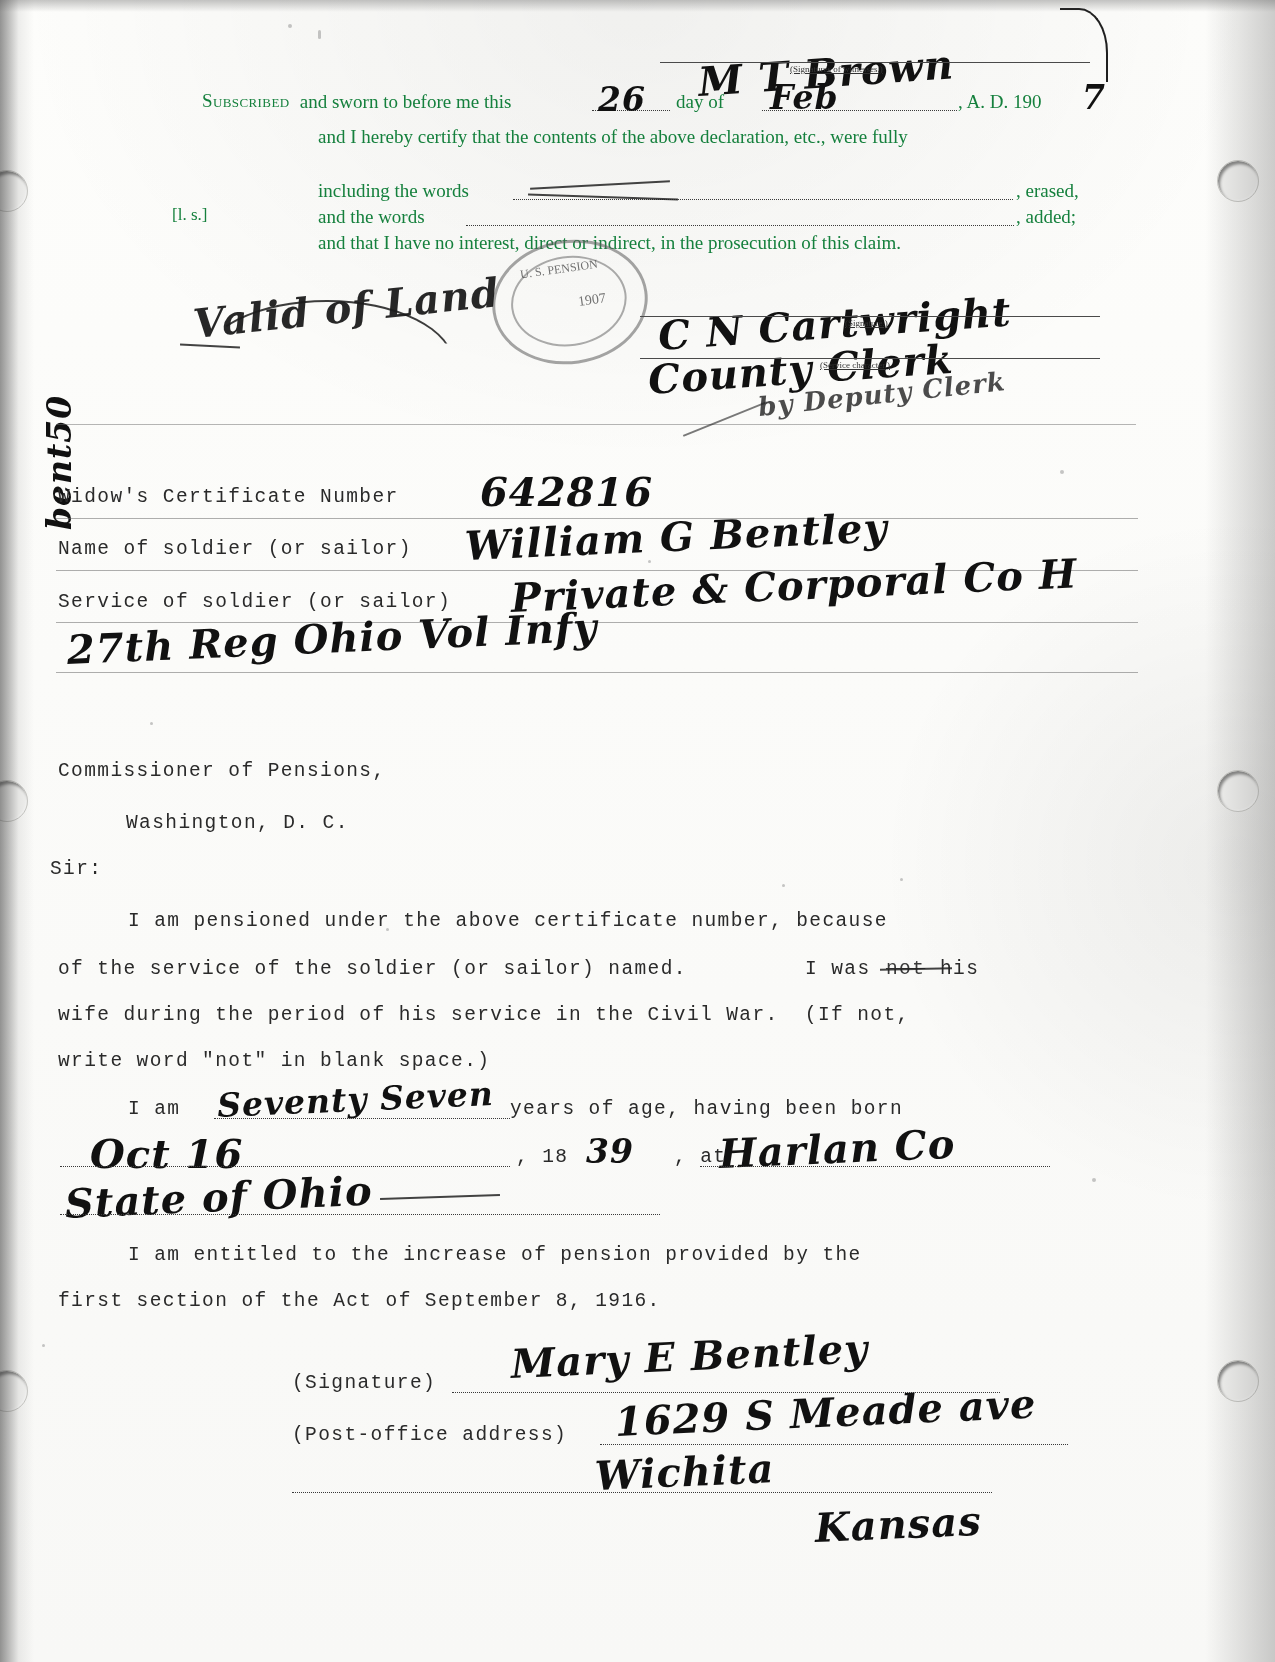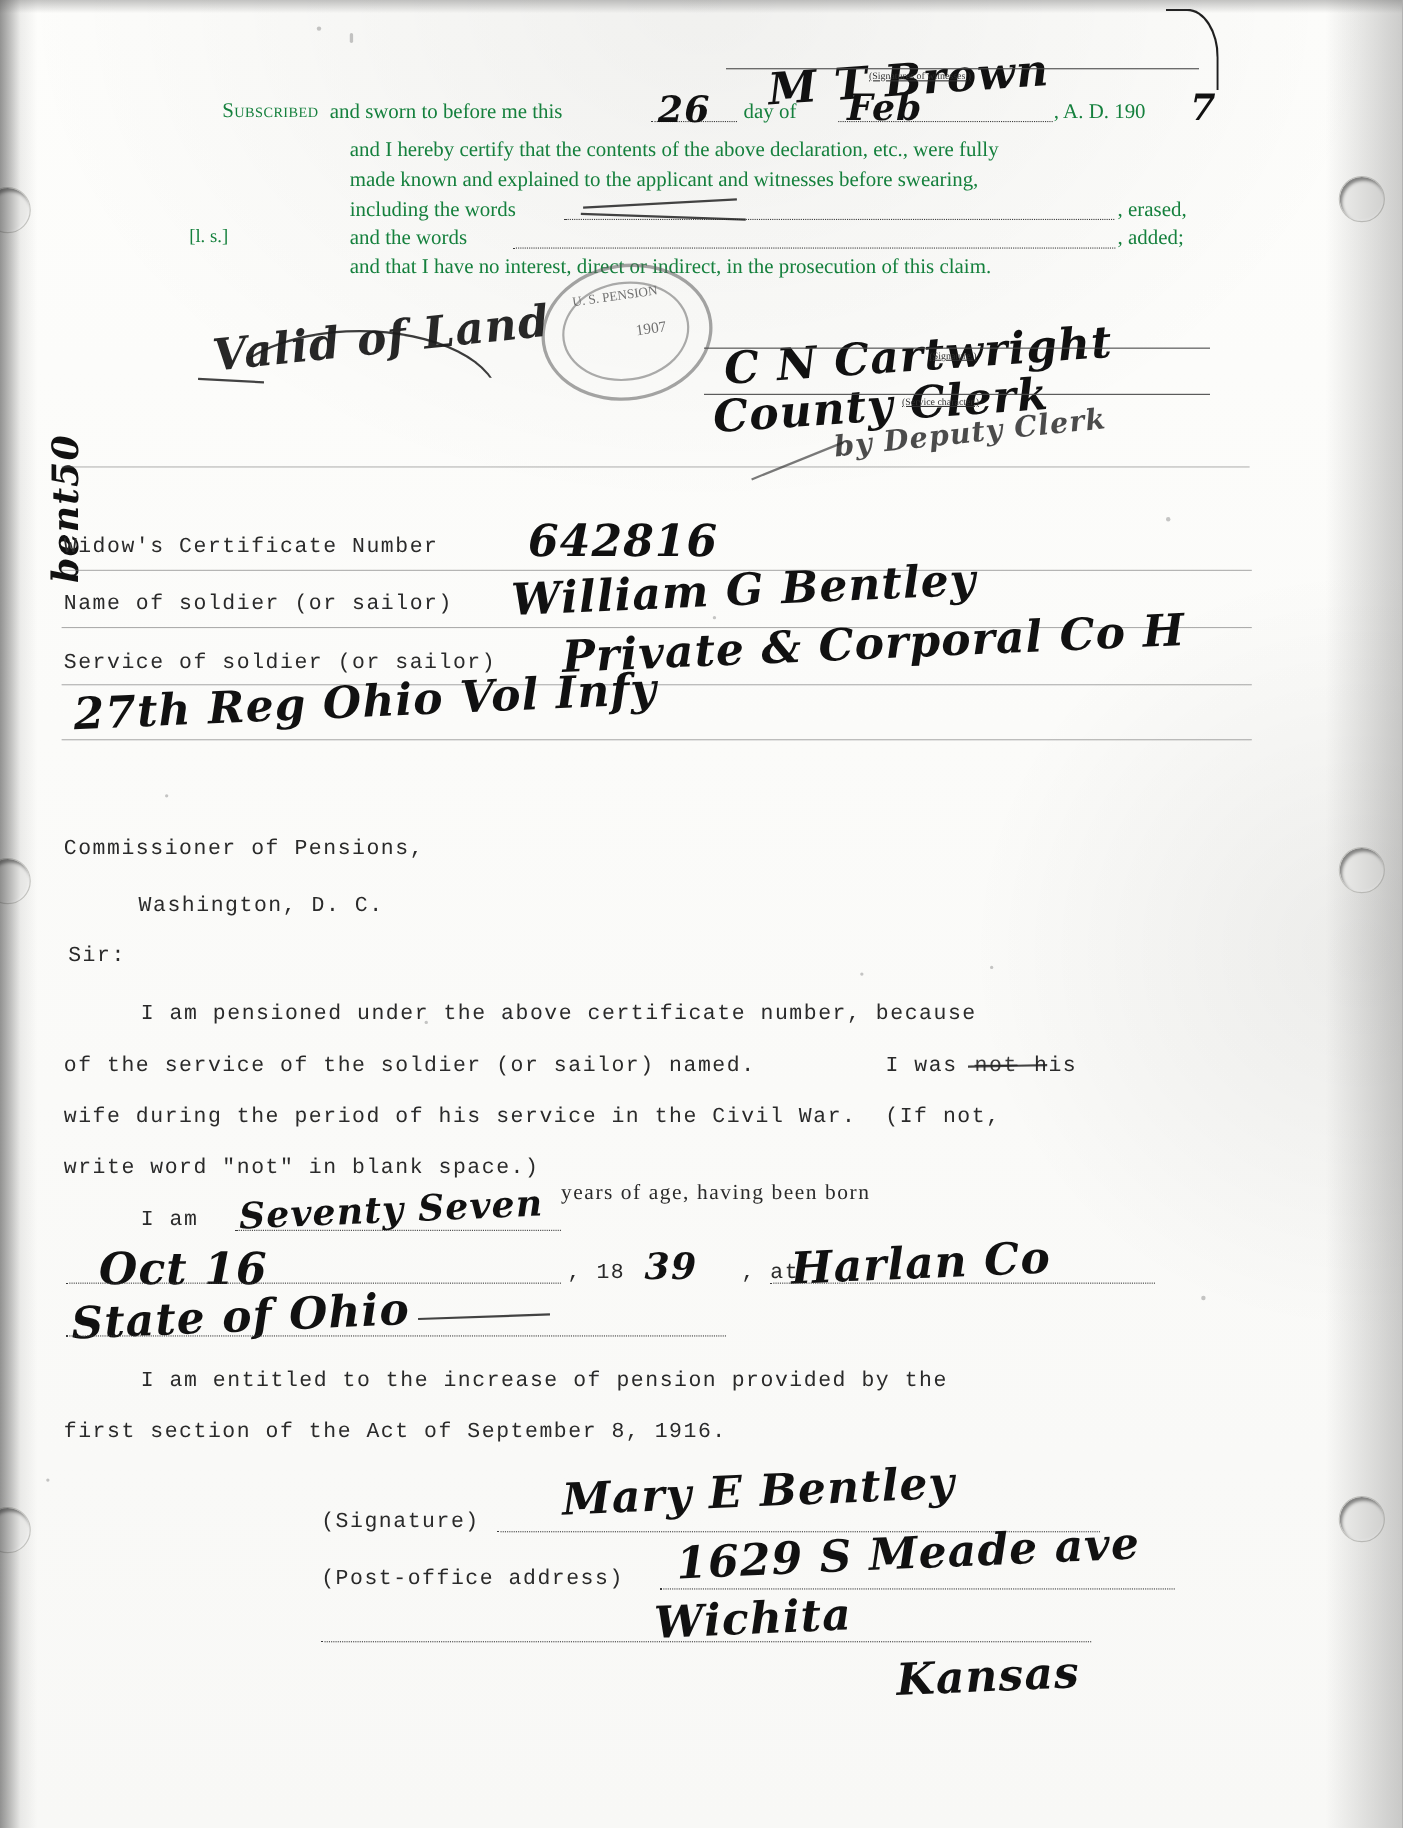--- a/index.html
+++ b/index.html
@@ -196,21 +196,20 @@
   <div class="serif" style="left:295px; top:91px; font-size:19px;"> and sworn to before me this</div>
   <div class="dotline" style="left:592px; top:110px; width:78px;"></div>
   <div class="hand mid" style="left:598px; top:80px;">26</div>
   <div class="serif" style="left:676px; top:91px; font-size:19px;">day of</div>
   <div class="dotline" style="left:762px; top:110px; width:195px;"></div>
   <div class="hand mid" style="left:770px; top:78px;">Feb</div>
   <div class="serif" style="left:958px; top:91px; font-size:19px;">, A. D. 190</div>
   <div class="hand mid" style="left:1082px; top:78px;">7</div>
 
   <div class="serif" style="left:318px; top:126px; font-size:19px;">and I hereby certify that the contents of the above declaration, etc., were fully</div>
-  <div class="serif" style="left:318px; top:153px; font-size:19px;">made known and explained to the applicant and witnesses before swearing,</div>
 
   <div class="serif" style="left:318px; top:180px; font-size:19px;">including the words</div>
   <div class="dotline" style="left:513px; top:199px; width:500px;"></div>
   <div class="serif" style="left:1016px; top:180px; font-size:19px;">, erased,</div>
 
   <div class="serif" style="left:172px; top:205px; font-size:17px;">[l. s.]</div>
   <div class="serif" style="left:318px; top:206px; font-size:19px;">and the words</div>
   <div class="dotline" style="left:466px; top:225px; width:548px;"></div>
   <div class="serif" style="left:1016px; top:206px; font-size:19px;">, added;</div>
 
@@ -252,35 +251,35 @@
 
   <div class="typed" style="left:58px; top:591px;">Service of soldier (or sailor)</div>
   <div class="hand big slant3" style="left:512px; top:574px;">Private &amp; Corporal Co H</div>
   <div class="thinrule" style="left:56px; top:622px; width:1082px; opacity:.55;"></div>
 
   <div class="hand big slant3" style="left:68px; top:626px;">27th Reg Ohio Vol Infy</div>
   <div class="thinrule" style="left:56px; top:672px; width:1082px; opacity:.55;"></div>
 
   <div class="typed" style="left:58px; top:760px;">Commissioner of Pensions,</div>
   <div class="typed" style="left:126px; top:812px;">Washington, D. C.</div>
-  <div class="typed" style="left:62px; top:858px;text-align:right;">Sir:</div>
+  <div class="typed" style="left:50px; top:858px;text-align:right;">Sir:</div>
 
   <div class="typed" style="left:128px; top:910px;">I am pensioned under the above certificate number, because</div>
   <div class="typed" style="left:58px; top:958px;">of the service of the soldier (or sailor) named.</div>
   <div class="typed" style="left:805px; top:958px;">I was</div>
   <div class="typed" style="left:886px; top:958px; text-decoration: line-through; color:#3a3a3a;">not</div>
   <div class="typed" style="left:940px; top:958px;">his</div>
   <div class="scrawl" style="left:880px; top:968px; width:72px; transform:rotate(-1deg);"></div>
 
   <div class="typed" style="left:58px; top:1004px;">wife during the period of his service in the Civil War.  (If not,</div>
   <div class="typed" style="left:58px; top:1050px;">write word "not" in blank space.)</div>
 
   <div class="typed" style="left:128px; top:1098px;">I am</div>
   <div class="hand mid slant3" style="left:218px; top:1086px;">Seventy Seven</div>
-  <div class="typed" style="left:510px; top:1074px;font-family:Liberation Serif, serif;">years of age, having been born</div>
+  <div class="typed" style="left:510px; top:1098px;">years of age, having been born</div>
   <div class="dotline" style="left:214px; top:1118px; width:296px;"></div>
 
   <div class="hand big" style="left:90px; top:1130px;">Oct 16</div>
   <div class="dotline" style="left:60px; top:1166px; width:450px;"></div>
   <div class="typed" style="left:516px; top:1146px;">, 18</div>
   <div class="hand mid" style="left:586px; top:1132px;">39</div>
   <div class="typed" style="left:630px; top:1146px;margin-left:44px;">, at</div>
   <div class="hand big slant3" style="left:720px; top:1130px;">Harlan Co</div>
   <div class="dotline" style="left:700px; top:1166px; width:350px;"></div>
 

